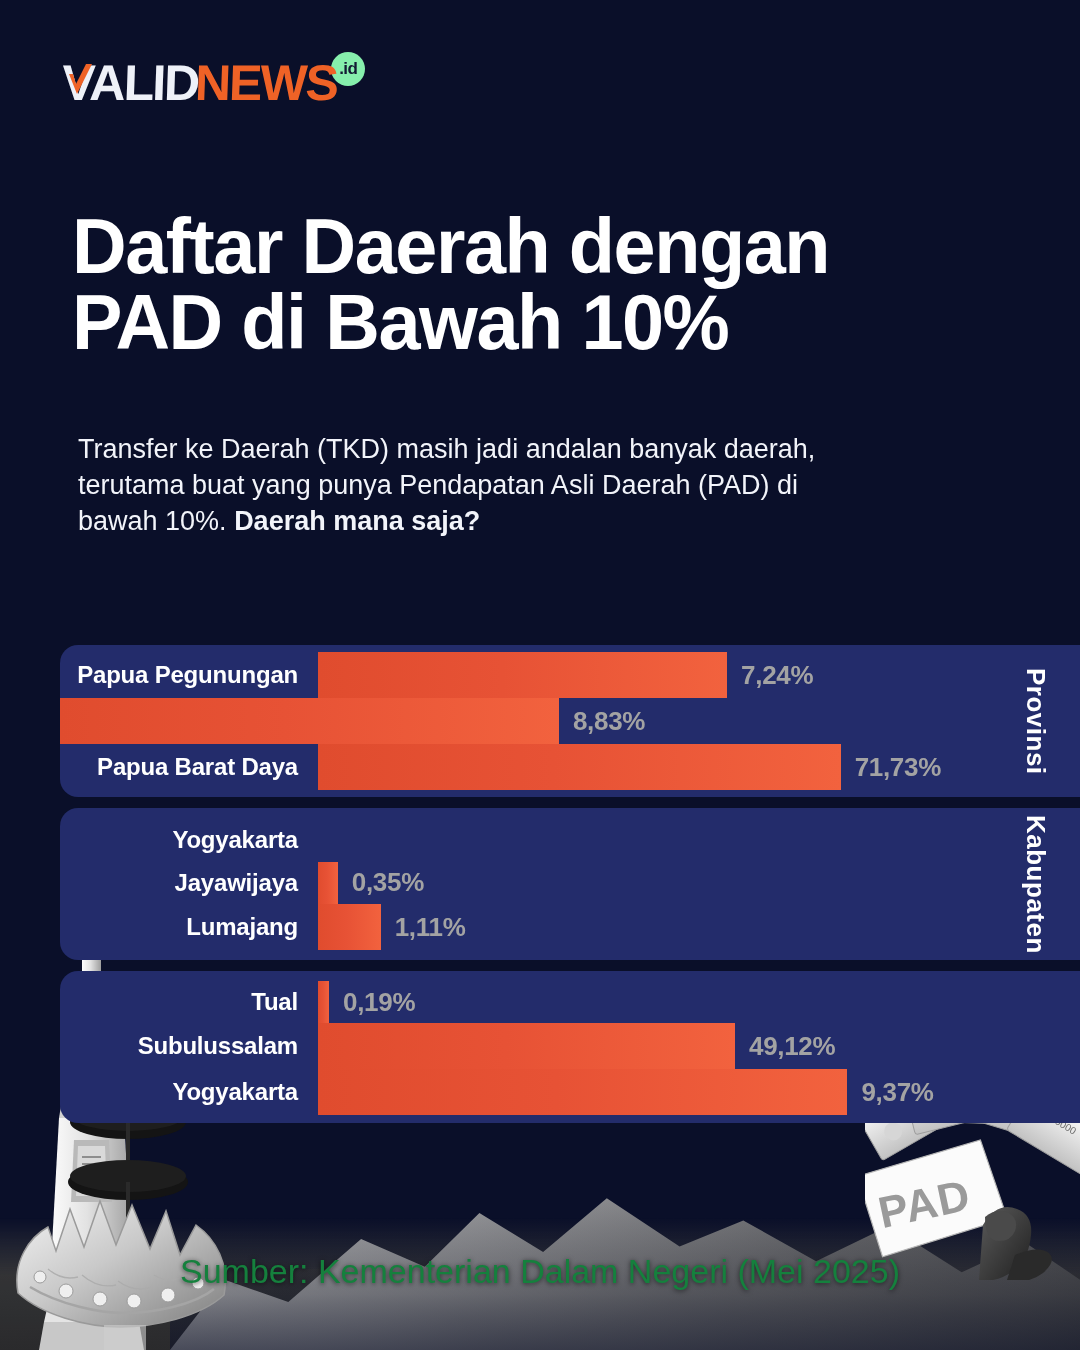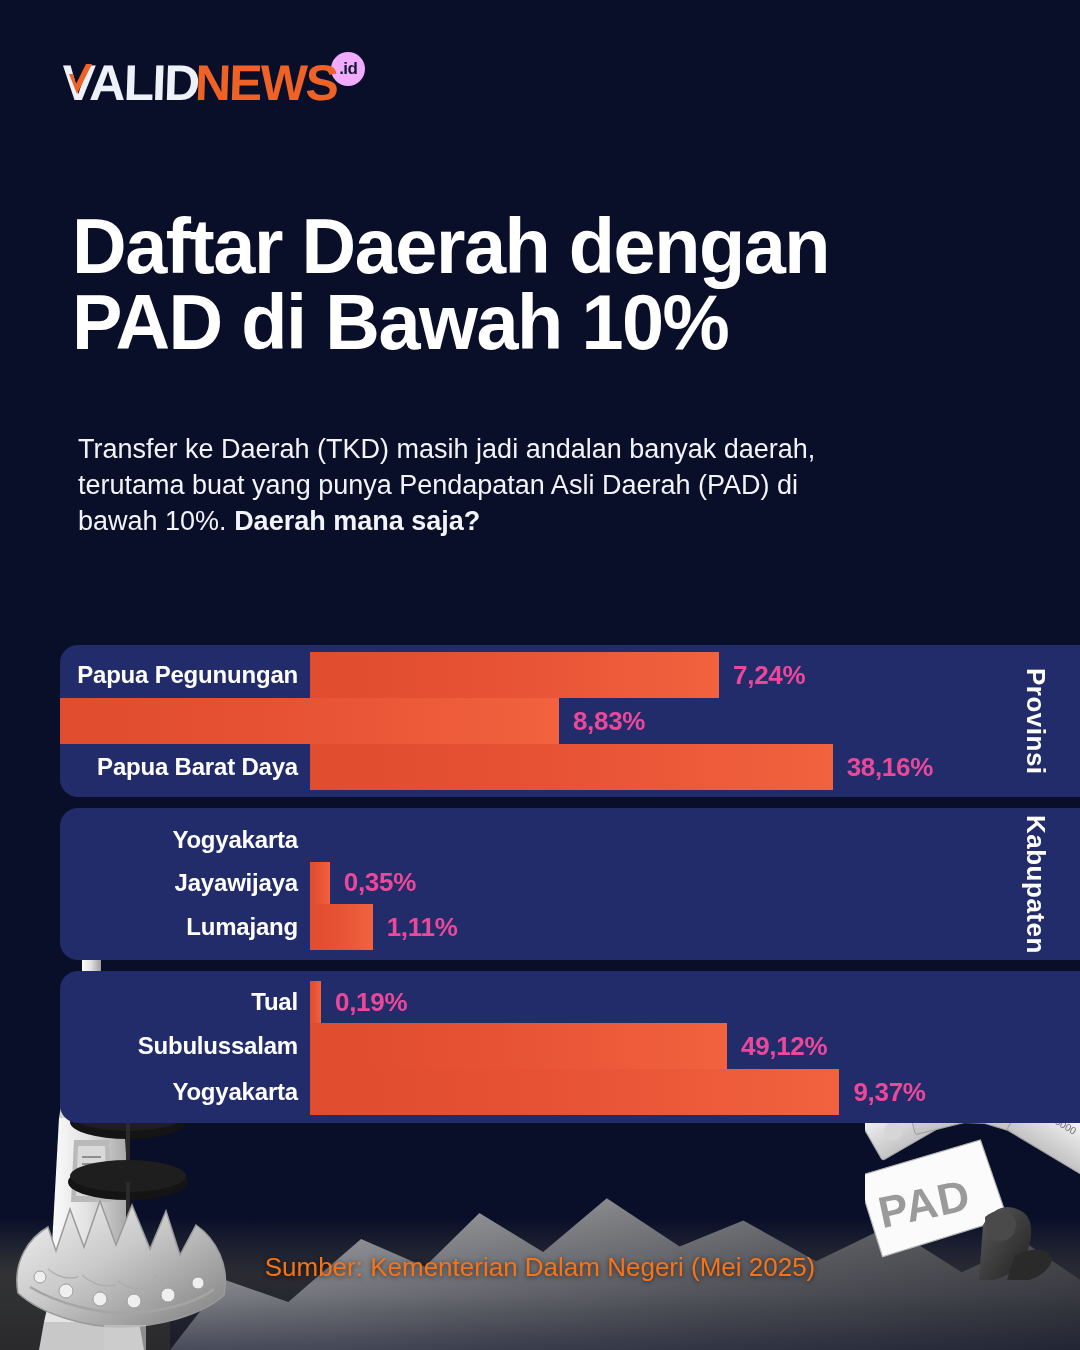--- a/index.html
+++ b/index.html
@@ -16,21 +16,21 @@
 
   
   .logo-row { position:absolute; left:62px; top:58px; display:flex; align-items:flex-start; }
   .logo-word { position:relative; font-size:50px; font-weight:800; letter-spacing:-2px;
                line-height:1; font-family:"Liberation Sans", sans-serif; }
   .logo-valid { color:#eef1f8; font-style:normal; display:inline-block; position:relative;
                 transform:skewX(-2deg); }
   .logo-news  { color:#ef6226; display:inline-block; transform:skewX(-2deg); margin-left:-3px; }
   .logo-check { position:absolute; left:3px; top:4px; width:30px; height:40px; pointer-events:none; }
   .logo-id {
-    width:34px; height:34px; border-radius:50%; background:#f0abfc;
+    width:34px; height:34px; border-radius:50%; background:#86efac;
     color:#131a33; font-size:17px; font-weight:800;
     display:flex; align-items:center; justify-content:center;
     margin-left:-6px; margin-top:-6px; letter-spacing:-0.5px;
   }
 
   
   .headline {
     position:absolute; left:72px; top:208px; width:940px;
     color:#ffffff; font-size:78px; line-height:0.98; font-weight:800;
     letter-spacing:-1.5px;
@@ -103,49 +103,49 @@
     margin-bottom:11px;
     height:152px;
     display:flex;
     align-items:stretch;
     overflow:hidden;
   }
   .panel:last-child { margin-bottom:0;flex-direction:column; }
 
   .rows { flex:1; display:flex; flex-direction:column; justify-content:center; padding:10px 0; }
 
-  .row { display:flex; align-items:center; height:100%; }
+  .row { display:flex; align-items:center; height:100%;gap:8px; }
 
   .row-label {
     width:250px; text-align:right; padding-right:12px;
     color:#ffffff; font-size:24px; font-weight:700; white-space:nowrap;
     letter-spacing:-0.2px;
   }
   .bar-wrap { display:flex; align-items:center; flex:1; }
   .bar {
     height:46px;
     background:linear-gradient(90deg,#e04c2e 0%, #e75235 45%, #f2623e 100%);
   }
   .bar-val {
-    color:#ec4899; font-size:26px; font-weight:700; margin-left:14px; white-space:nowrap;
+    color:#a3a3a3; font-size:26px; font-weight:700; margin-left:14px; white-space:nowrap;
     letter-spacing:-0.3px;
   }
 
   .cat-label {
     width:90px; display:flex; align-items:center; justify-content:center;
     color:#ffffff; font-size:26px; font-weight:800; letter-spacing:0.5px;
   }
   .cat-label span {
     writing-mode:vertical-rl; text-orientation:mixed; white-space:nowrap;
   }
 
   
   .source {
     position:absolute; left:0; right:0; top:1252px; text-align:center;
-    color:#f97316; font-size:26px; font-weight:400;
+    color:#15803d; font-size:34px; font-weight:400;
     text-shadow:0 1px 5px rgba(0,0,0,0.65);
   }
 </style>
 </head>
 <body>
 
 <div class="canvas">
 
   <div class="photo-layer">
 
@@ -327,21 +327,21 @@
           <div class="row">
             <div class="bar-wrap">
               <div class="bar" style="width: 498.895px;"></div>
               <div class="bar-val">8,83%</div>
             </div>
           </div>
           <div class="row">
             <div class="row-label">Papua Barat Daya</div>
             <div class="bar-wrap">
               <div class="bar" style="width: 522.625px;"></div>
-              <div class="bar-val">38,16%</div>
+              <div class="bar-val">71,73%</div>
             </div>
           </div>
         </div>
         <div class="cat-label">
           <span>Provinsi</span>
         </div>
       </div>
       <div class="panel">
         <div class="rows">
           <div class="row">

